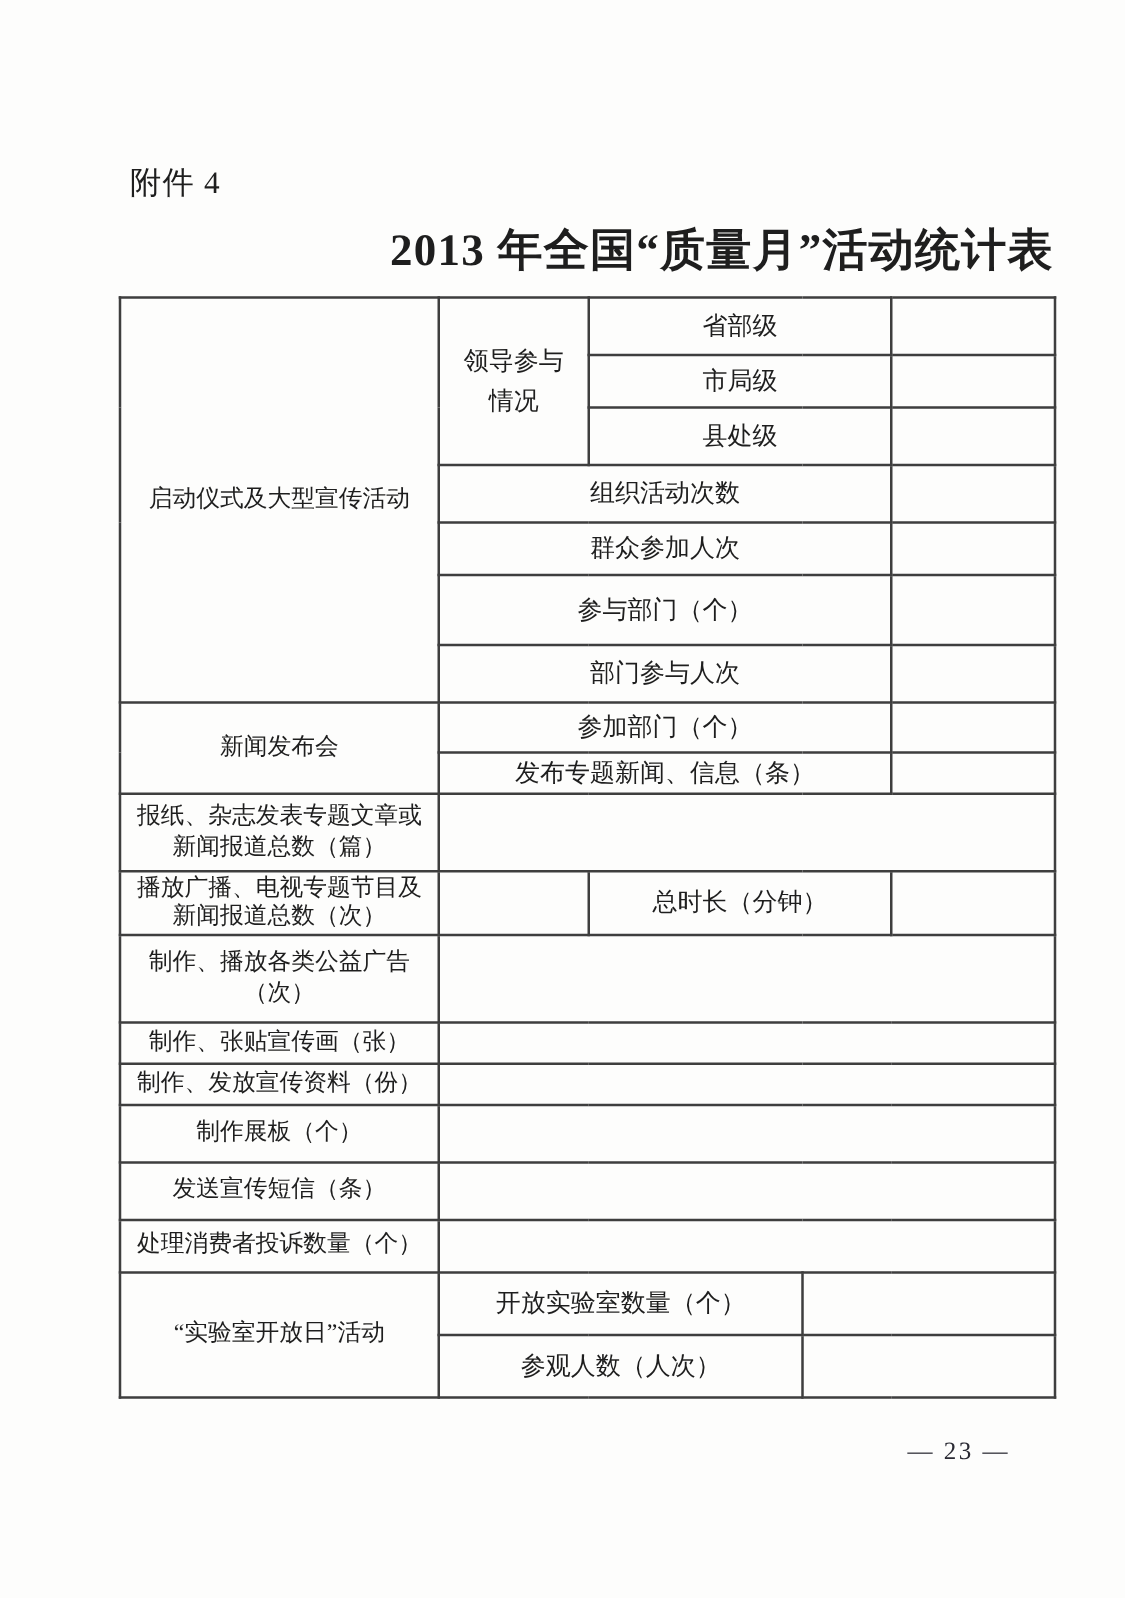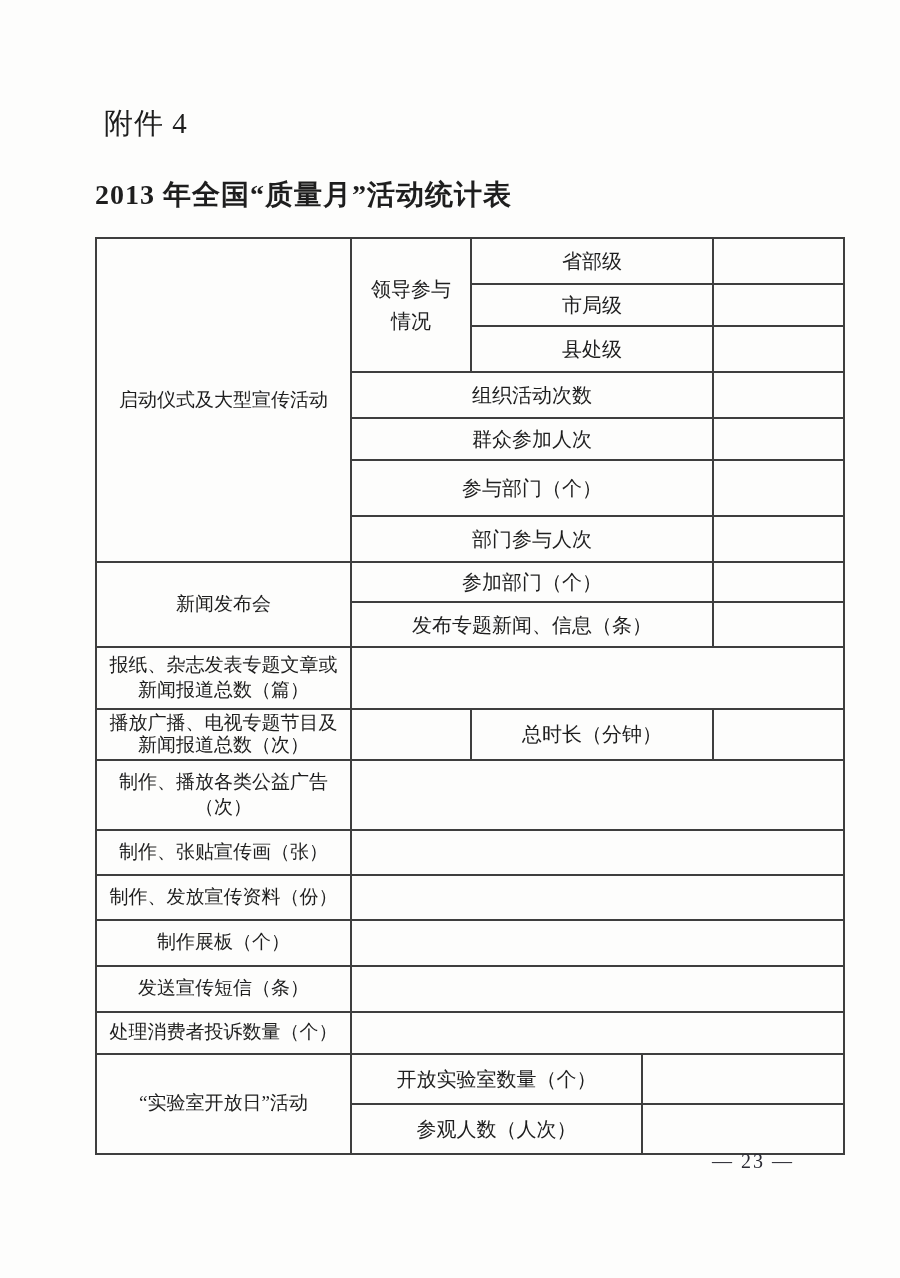--- a/index.html
+++ b/index.html
@@ -7,29 +7,29 @@
   body {
     width: 900px; height: 1278px;
     background: #fdfdfc;
     color: #1e1e1e;
     font-family: "Liberation Serif", "DejaVu Serif", serif;
     position: relative;
     overflow: hidden;
   }
   .attachment-label {
     position: absolute;
-    left: 104px; top: 104px;
-    font-size: 29px;
+    left: 104px; top: 129px;
+    font-size: 25px;
     letter-spacing: 1px;
   }
   .doc-title {
     position: absolute;
     left: 95px; top: 176px; width: 748px;
-    text-align: left;
-    font-size: 28px;
+    text-align: right;
+    font-size: 36px;
     font-weight: bold;
     letter-spacing: 1px;
   }
   table.stats-table {
     position: absolute;
     left: 95px; top: 237px;
     border-collapse: collapse;
     table-layout: fixed;
     width: 748px;
   }
@@ -39,25 +39,25 @@
     vertical-align: middle;
     font-size: 20px;
     line-height: 1.3;
     padding: 2px 4px;
     overflow: hidden;
   }
   .stats-table td.lbl { font-size: 19px; margin-top: 14px; }
   .stats-table td.tight { line-height: 1.18; }
   .narrow-wrap { width: 88px; margin: 0 auto; line-height: 1.6; }
   
-  .h40{height:40px}.h42{height:42px}.h44{height:56px}.h45{height:45px}
+  .h40{height:40px}.h42{height:42px}.h44{height:56px}.h45{height:33px}
   .h46{height:46px}.h48{height:48px}.h50{height:50px}.h56{height:70px}.h78{height:62px}
   .page-number {
     position: absolute;
-    right: 106px; top: 1150px;
+    right: 92px; top: 1150px;
     font-size: 20px;
     letter-spacing: 2px;
     color: #2a2a33;
   }
 </style>
 </head>
 <body>
 
 <div class="attachment-label">附件 4</div>
 

